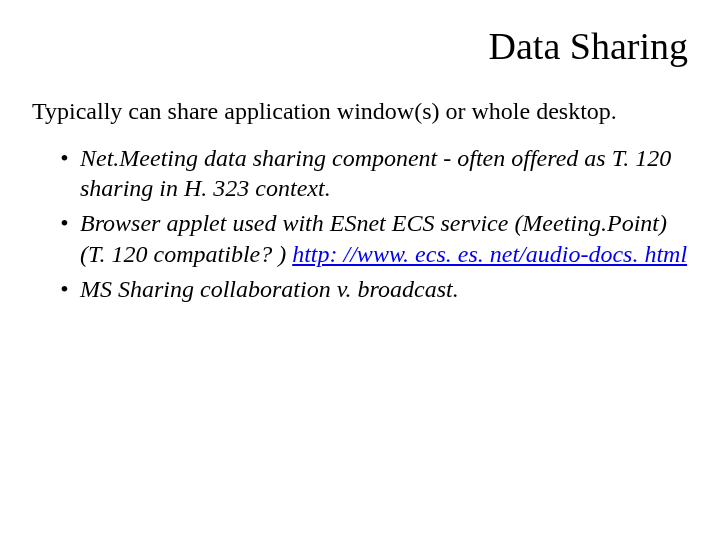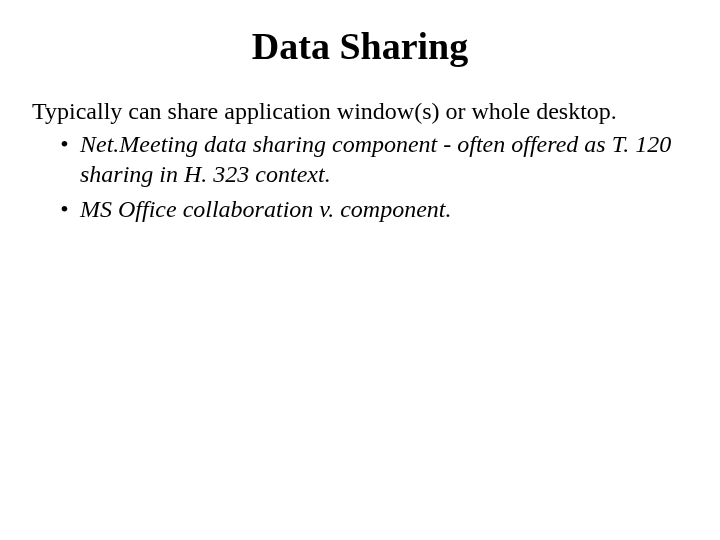--- a/index.html
+++ b/index.html
@@ -10,33 +10,33 @@
     body {
       width: 720px;
       height: 540px;
       background: #ffffff;
       font-family: "Times New Roman", Times, serif;
       color: #000000;
       padding: 24px 32px;
     }
     .slide-title {
       font-size: 38px;
-      font-weight: bold;
-      text-align: center;
+      font-weight: normal;
+      text-align: right;
       margin-bottom: 28px;
     }
     .slide-body {
       font-size: 24px;
       line-height: 1.28;
       padding-left: 0;
     }
     .intro-line {
       padding-left: 28px;
       text-indent: -28px;
-      margin-bottom: 2px;
+      margin-bottom: 16px;
     }
     .bullet-list {
       list-style: none;
       padding-left: 28px;
       font-style: italic;
     }
     .bullet-item {
       position: relative;
       padding-left: 20px;
       margin-bottom: 4px;
@@ -57,16 +57,19 @@
 
 <h1 class="slide-title">Data Sharing</h1>
 
 <div class="slide-body">
   <p class="intro-line">Typically can share application window(s) or whole desktop.</p>
   <ul class="bullet-list">
     <li class="bullet-item">
       <span>Net.Meeting data sharing component - often offered as T. 120 sharing in H. 323 context.</span>
     </li>
     <li class="bullet-item">
-      <span>MS Office collaboration v. component.</span>
+      <span>Browser applet used with ESnet ECS service (Meeting.Point) (T. 120 compatible? ) </span><span class="link">http: //www. ecs. es. net/audio-docs. html</span>
+    </li>
+    <li class="bullet-item">
+      <span>MS Sharing collaboration v. broadcast.</span>
     </li>
   </ul>
 </div>
 
 </body></html>

